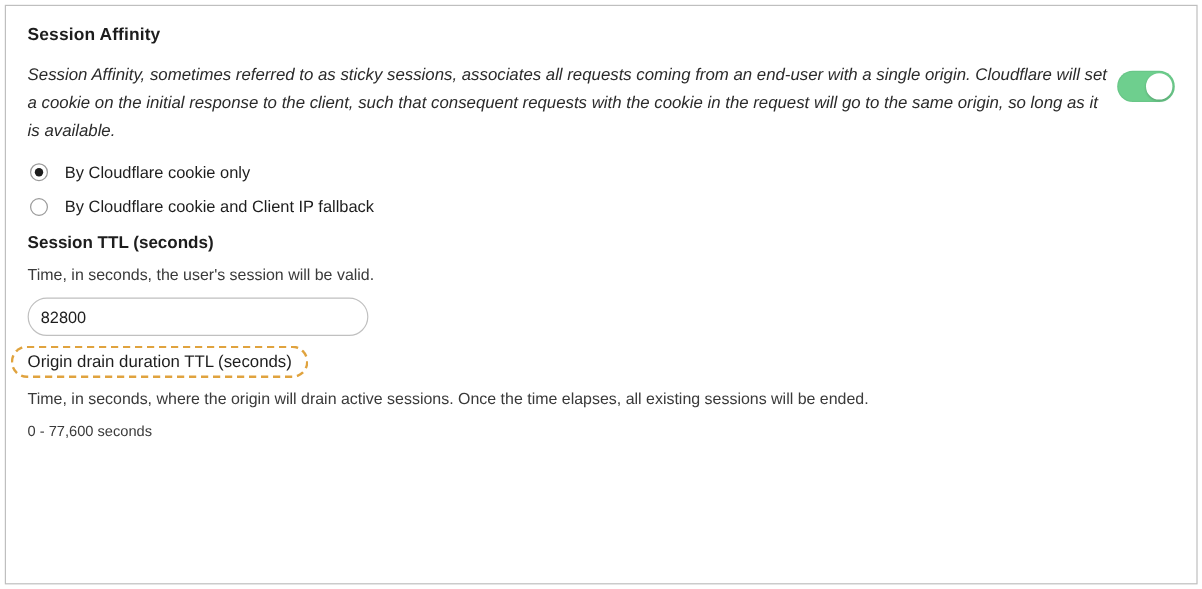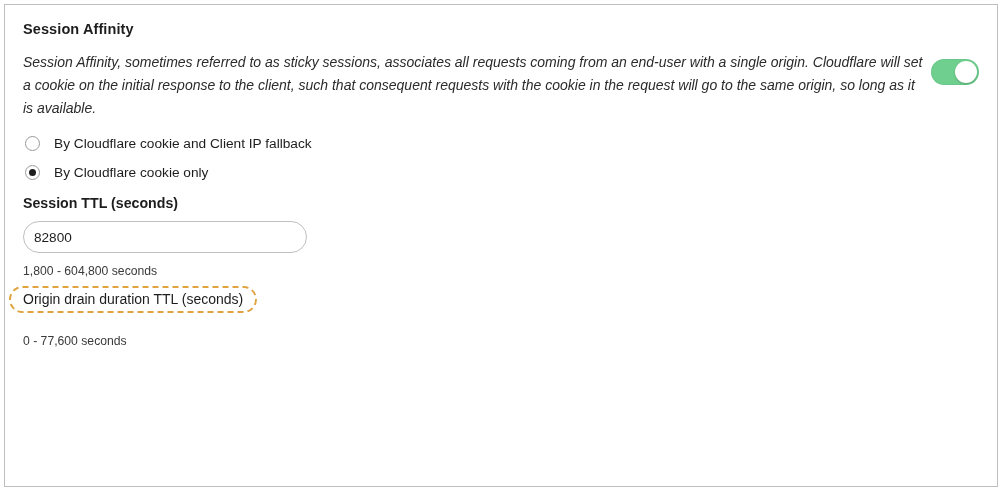--- a/index.html
+++ b/index.html
@@ -157,35 +157,36 @@
 
       <div class="section-title">Session Affinity</div>
 
       <div class="desc">Session Affinity, sometimes referred to as sticky sessions, associates all requests coming from an end-user with a single origin. Cloudflare will set a cookie on the initial response to the client, such that consequent requests with the cookie in the request will go to the same origin, so long as it is available.</div>
 
       <div class="toggle">
         <div class="knob"></div>
       </div>
 
       <div class="radio-row">
+        <span class="radio checked"></span>
+        <span class="radio-label">By Cloudflare cookie only</span>
+      </div>
+
+      <div class="radio-row">
         <span class="radio"></span>
         <span class="radio-label">By Cloudflare cookie and Client IP fallback</span>
       </div>
 
-      <div class="radio-row">
-        <span class="radio checked"></span>
-        <span class="radio-label">By Cloudflare cookie only</span>
-      </div>
-
       <div class="field-block">
         <div class="field-label">Session TTL (seconds)</div>
+        <div class="field-help">Time, in seconds, the user's session will be valid.</div>
         <input class="text-input" type="text" value="82800" style="">
-        <div class="range-hint">1,800 - 604,800 seconds</div>
       </div>
 
       <div class="field-block">
         <div class="field-label highlighted">Origin drain duration TTL (seconds)</div>
+        <div class="field-help">Time, in seconds, where the origin will drain active sessions. Once the time elapses, all existing sessions will be ended.</div>
         <div class="range-hint">0 - 77,600 seconds</div>
       </div>
 
     </div>
   </div>
 </div>
 
 </body></html>

